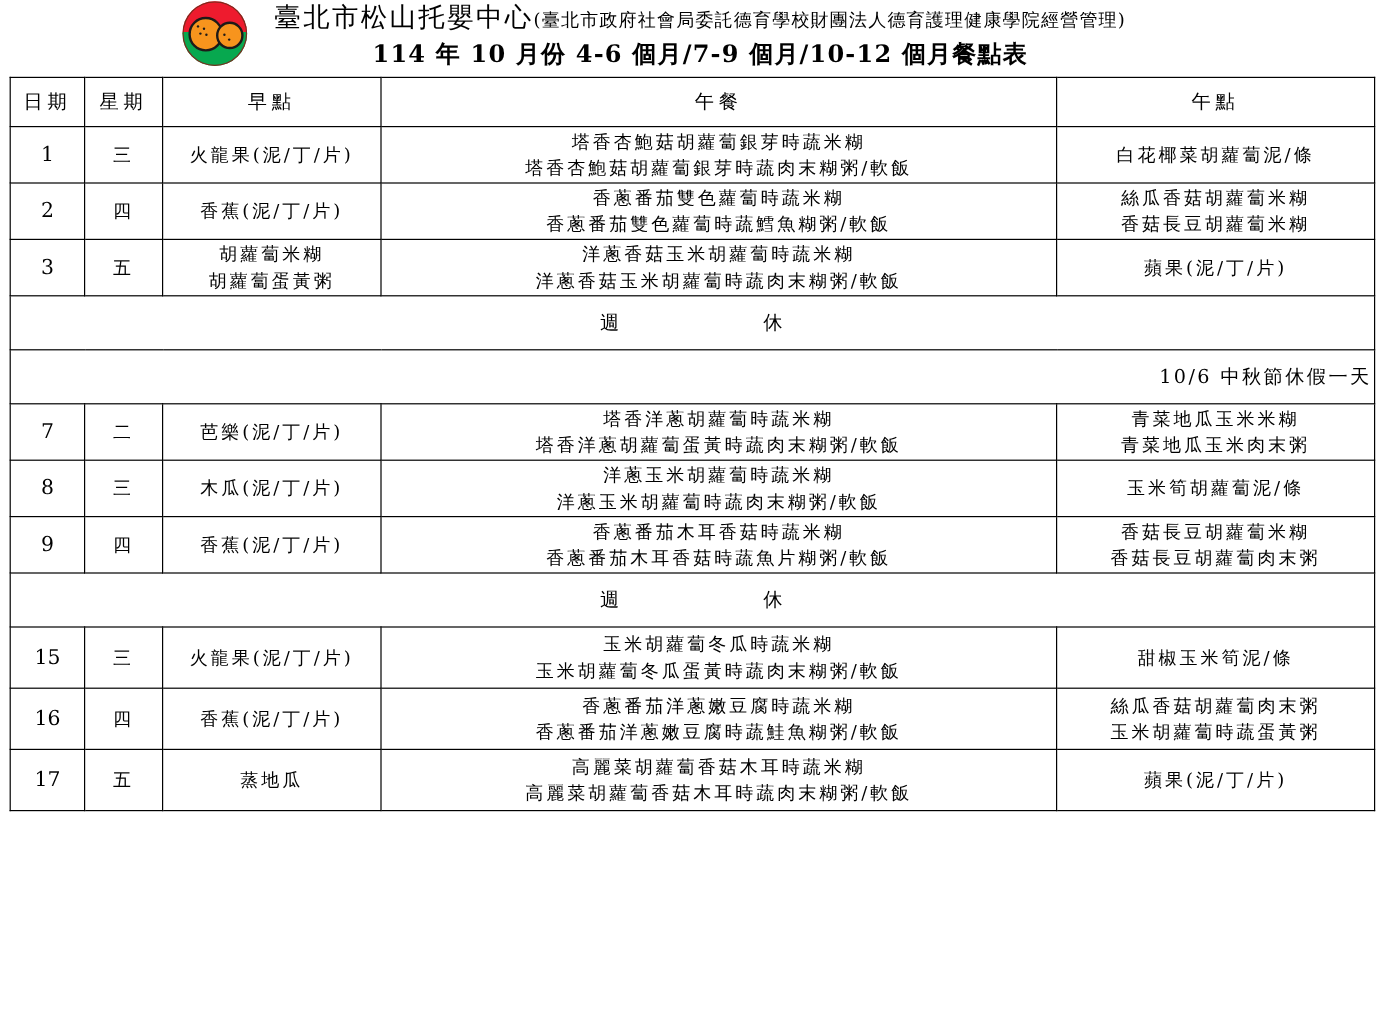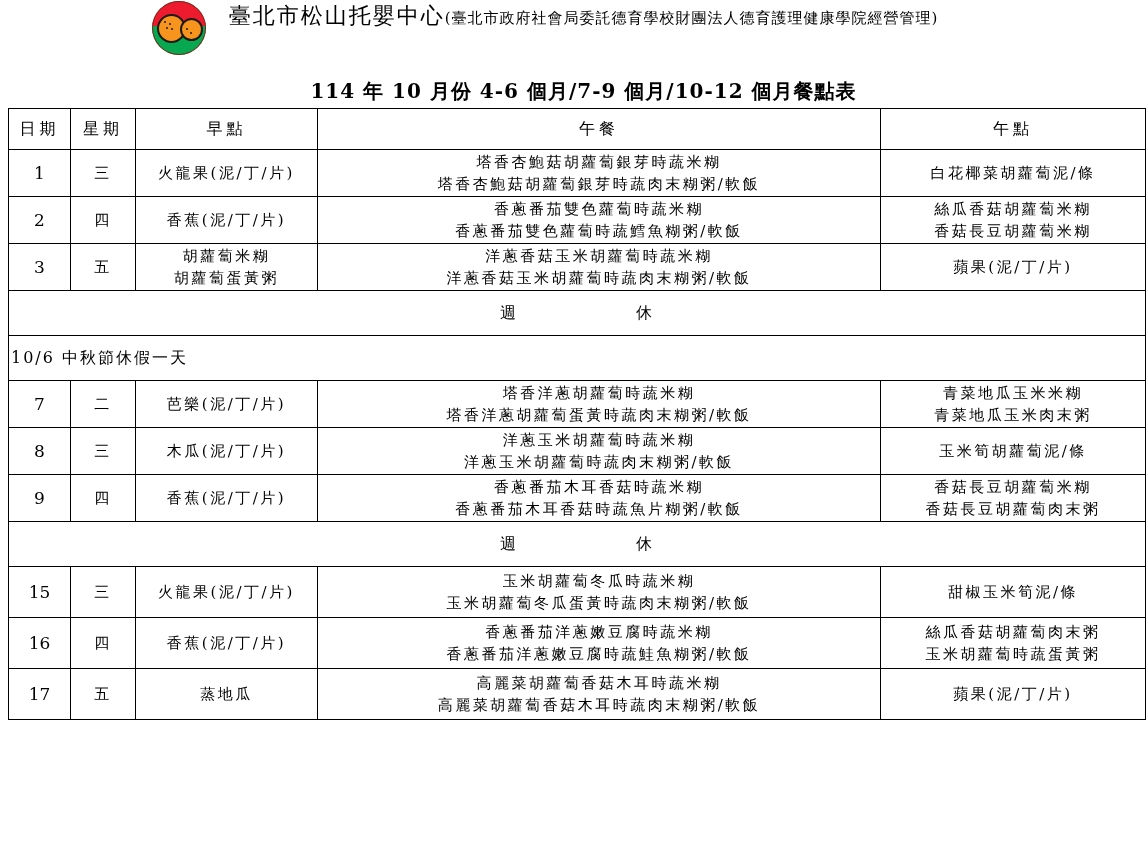--- a/index.html
+++ b/index.html
@@ -17,32 +17,32 @@
   }
   .orange-a{position:absolute;left:5px;top:13px;width:25px;height:25px;background:#f7941d;
     border:2px solid #1e1a18;border-radius:50%;}
   .orange-b{position:absolute;left:28px;top:17px;width:19px;height:19px;background:#f7941d;
     border:2px solid #1e1a18;border-radius:50%;}
   .orange-dots{position:absolute;left:12px;top:20px;width:2px;height:2px;background:#1e1a18;border-radius:50%;
     box-shadow:5px 2px 0 #1e1a18, 2px 6px 0 #1e1a18, 7px 7px 0 #1e1a18, 22px 7px 0 #1e1a18, 26px 11px 0 #1e1a18;}
   .org-line{ text-align:center; white-space:nowrap; line-height:28px;}
   .org-name{font-size:22px;letter-spacing:2px;}
   .org-note{font-size:15px;letter-spacing:1px;}
-  .menu-title{ text-align:center;font-size:20px;font-weight:bold;letter-spacing:1px;line-height:28px;margin-top:45px;}
+  .menu-title{ text-align:center;font-size:20px;font-weight:bold;letter-spacing:1px;line-height:28px;}
   
-  table.menu{border-collapse:collapse;table-layout:fixed;margin-left:8px;width:1137px;margin-top:44px;}
+  table.menu{border-collapse:collapse;table-layout:fixed;margin-left:8px;width:1137px;}
   .menu th,.menu td{border:1px solid #000;text-align:center;vertical-align:middle;padding:0 2px;}
   .menu th{font-weight:normal;font-size:16px;letter-spacing:4px;height:40px;}
   .r-meal td{height:46px;font-size:15px;letter-spacing:2.5px;}
   .r-meal.tall td{height:50px;}
   .r-meal .c-date{font-size:17px;letter-spacing:0;}
   .r-notice td{height:44px;font-size:16px;letter-spacing:2px;}
   .line{line-height:22px;}
   .notice-split{display:flex;justify-content:center;gap:118px;}
-  .notice{text-align:left;}
+  .notice{text-align:right;}
 </style>
 </head>
 <body>
 
 <div class="page-header">
   <div class="logo">
     <span class="orange-a"></span>
     <span class="orange-b"></span>
     <span class="orange-dots"></span>
   </div>

